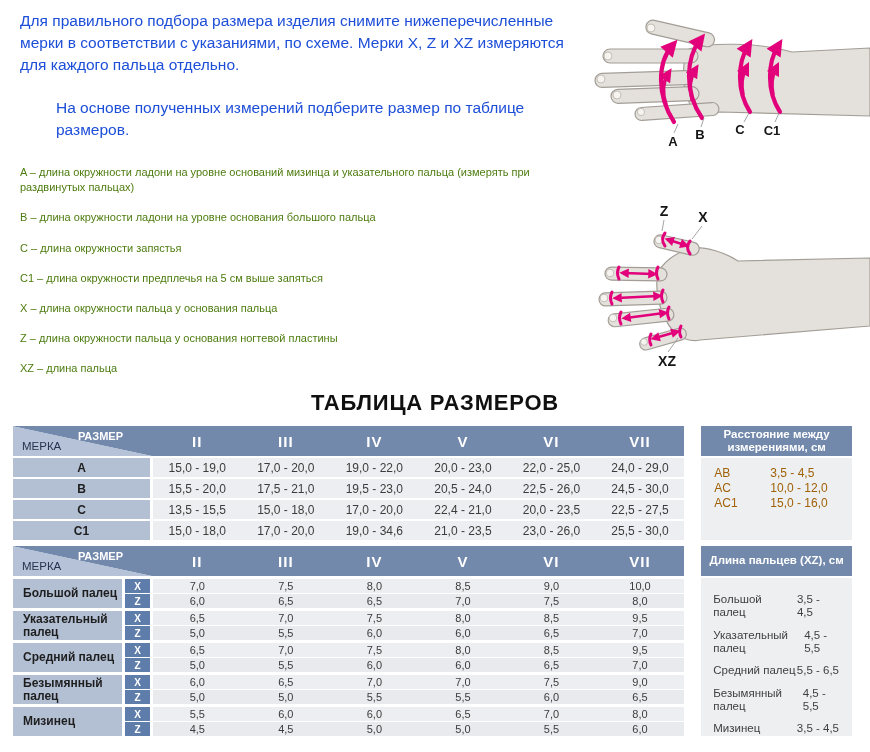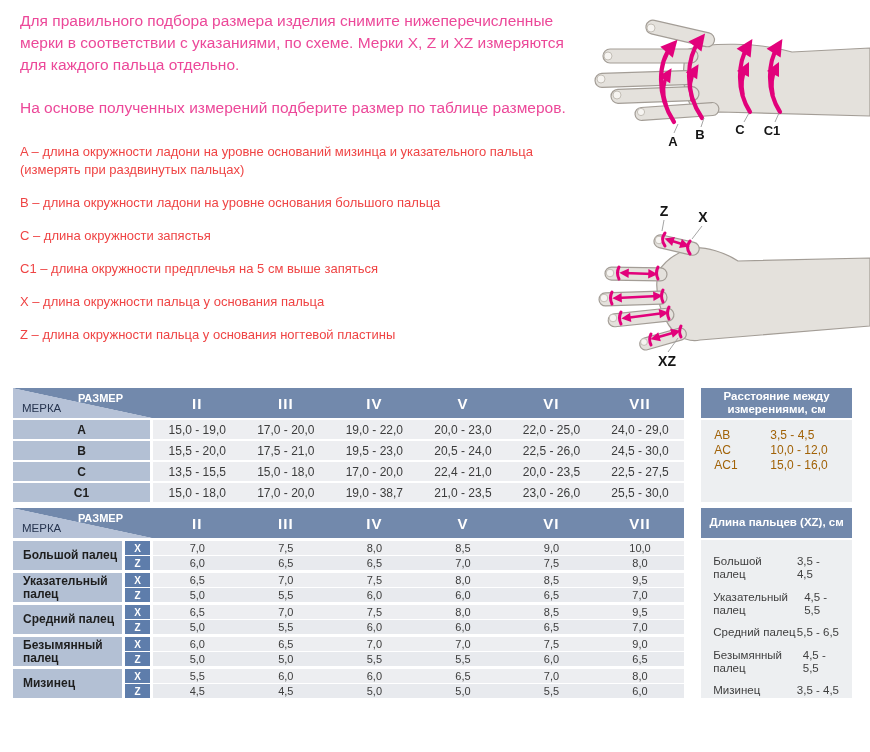--- a/index.html
+++ b/index.html
@@ -2,24 +2,24 @@
 <html><head>
 <meta charset="utf-8">
 <style>
   * { box-sizing: border-box; margin: 0; padding: 0; }
   body { background:#fff; font-family:"Liberation Sans", sans-serif; }
   .page { position:relative; width:870px; height:752px; background:#fff; overflow:hidden; }
 
   
   .top { position:relative; height:388px; }
   .intro-col { position:absolute; left:20px; top:10px; width:552px; }
-  .intro-p { font-size:15.5px; line-height:1.42; color:#ec4899; }
-  .intro-p + .intro-p { margin-top:21px; }
+  .intro-p { font-size:15.5px; line-height:1.42; color:#1d4ed8; }
+  .intro-p + .intro-p { margin-top:21px;margin-left:36px; }
   .defs { margin-top:24px; }
-  .def-item { font-size:13px; line-height:1.38; color:#ef4444; margin-bottom:15px; }
+  .def-item { font-size:11px; line-height:1.38; color:#4d7c0f; margin-bottom:15px; }
 
   .hands { position:absolute; right:0; top:2px; width:292px; }
   .hand-svg { display:block; }
   .hand-svg text { font-family:"Liberation Sans", sans-serif; }
 
   
   .size-title { text-align:center; font-size:22px; font-weight:bold; color:#101010;
                 letter-spacing:0.8px; margin:2px 0 10px 0; }
 
   
@@ -81,20 +81,21 @@
           <div class="def-item">B – длина окружности ладони на уровне основания большого пальца</div>
 
           <div class="def-item">C – длина окружности запястья</div>
 
           <div class="def-item">C1 – длина окружности предплечья на 5 см выше запяться</div>
 
           <div class="def-item">X – длина окружности пальца у основания пальца</div>
 
           <div class="def-item">Z – длина окружности пальца у основания ногтевой пластины</div>
 
+          <div class="def-item">XZ – длина пальца</div>
         </div>
     </div>
 
     <div class="hands">
 
       <svg class="hand-svg" width="292" height="168" viewBox="0 0 292 168">
         <defs>
           <marker id="mArr" viewBox="0 0 8 8" refX="4" refY="4" markerWidth="4.5" markerHeight="4.5" orient="auto-start-reverse">
             <path d="M0.5,0.5 L7.5,4 L0.5,7.5 Z" fill="#e2017b"></path>
           </marker>
@@ -178,20 +179,21 @@
         </g>
         <g font-size="14" font-weight="bold" fill="#151515" text-anchor="middle">
           <text x="86" y="32">Z</text>
           <text x="125" y="38">X</text>
           <text x="89" y="182">XZ</text>
         </g>
       </svg>
     </div>
   </div>
 
+  <div class="size-title">ТАБЛИЦА РАЗМЕРОВ</div>
 
   <div class="tables-row">
     <div class="main-table">
       <div class="t-header">
         <div class="corner">
           <span class="c-top">РАЗМЕР</span>
           <span class="c-bottom">МЕРКА</span>
         </div>
 
           <div class="col-h">II</div>
@@ -235,21 +237,21 @@
             <div class="vcell">17,0 - 20,0</div>
             <div class="vcell">22,4 - 21,0</div>
             <div class="vcell">20,0 - 23,5</div>
             <div class="vcell">22,5 - 27,5</div>
           </div>
 
           <div class="t1-row">
             <div class="rlab">C1</div>
             <div class="vcell">15,0 - 18,0</div>
             <div class="vcell">17,0 - 20,0</div>
-            <div class="vcell">19,0 - 38,7</div>
+            <div class="vcell">19,0 - 34,6</div>
             <div class="vcell">21,0 - 23,5</div>
             <div class="vcell">23,0 - 26,0</div>
             <div class="vcell">25,5 - 30,0</div>
           </div>
         </div>
     </div>
 
     <div class="side-panel panel-distance">
       <div class="p-head">Расстояние между измерениями, см</div>
       <div class="p-body">

